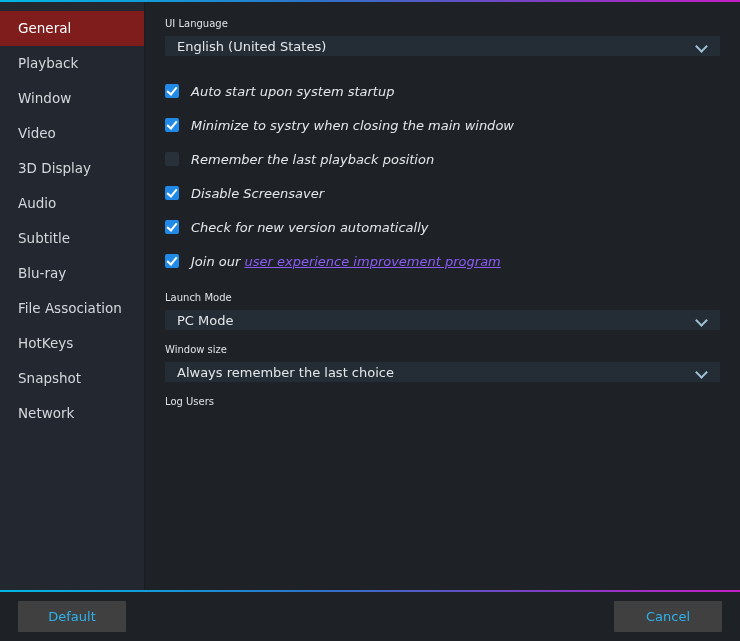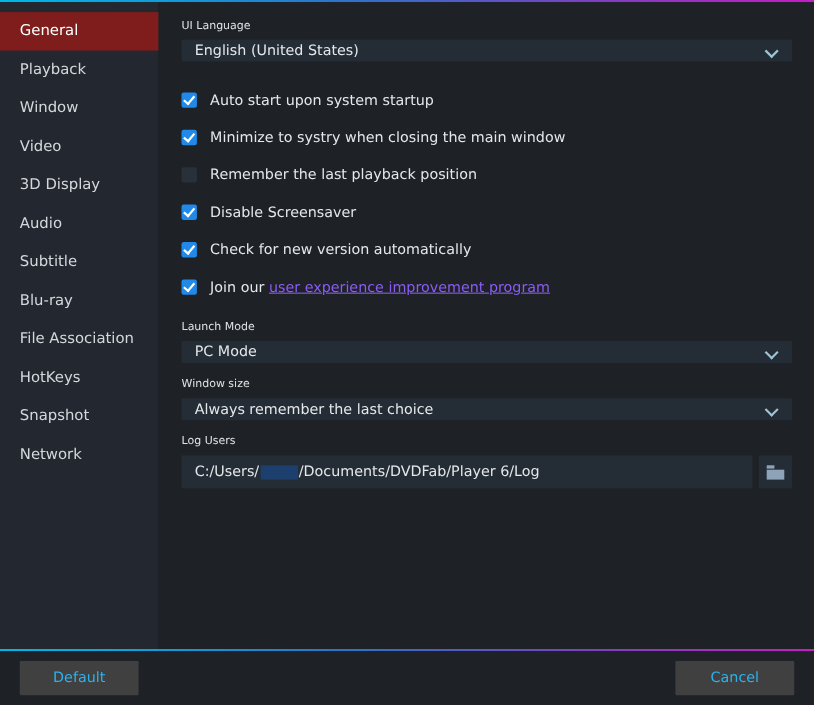--- a/index.html
+++ b/index.html
@@ -137,20 +137,21 @@
     transform: rotate(45deg);
   }
 
   .checks {
     margin-top: 18px;
   }
   .check-row {
     display: flex;
     align-items: center;
     height: 34px;
+    font-style: italic;
   }
   .cbox {
     width: 14px;
     height: 14px;
     flex: 0 0 14px;
     border-radius: 2px;
     background: #283039;
     margin-right: 12px;
     position: relative;
     cursor: pointer;
@@ -343,30 +344,20 @@
 
       <div class="field-label">Window size</div>
       <div class="select-box">
         <div class="sel-value">Always remember the last choice</div>
         <div class="chev"></div>
       </div>
 
       <div class="gap-lg"></div>
 
       <div class="field-label">Log Users</div>
-      <div class="path-row">
-        <div class="path-input">
-            <span>C:/Users/</span>
-            <span class="redacted"></span>
-            <span>/Documents/DVDFab/Player 6/Log</span>
-          </div>
-        <div class="browse-btn">
-          <div class="folder-ico"></div>
-        </div>
-      </div>
 
     </div>
   </div>
 
   <div class="grad-line"></div>
   <div class="footer">
     <div class="btn">Default</div>
     <div class="spacer"></div>
     <div class="btn btn-cancel">Cancel</div>
   </div>

